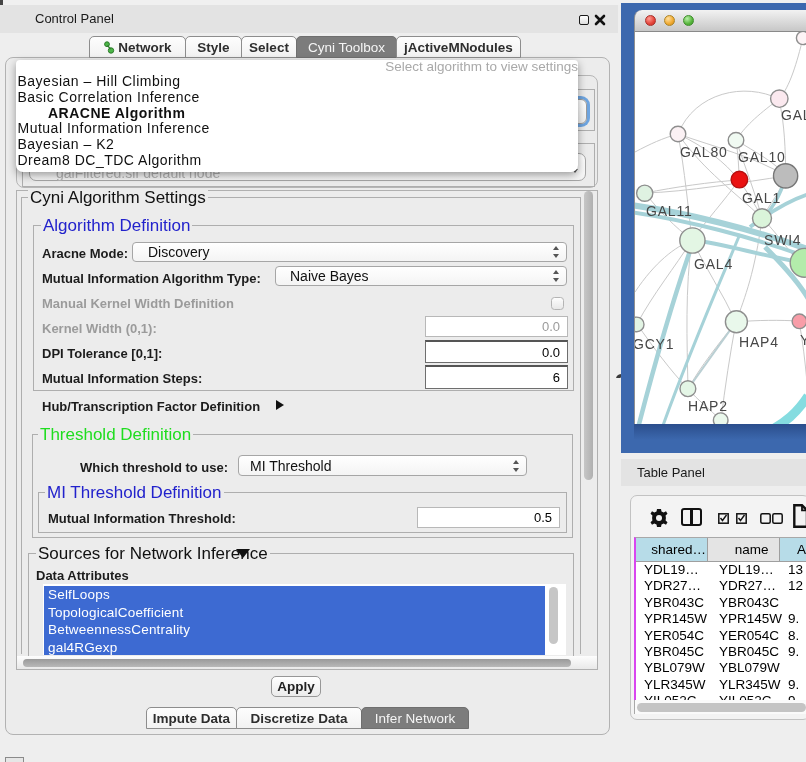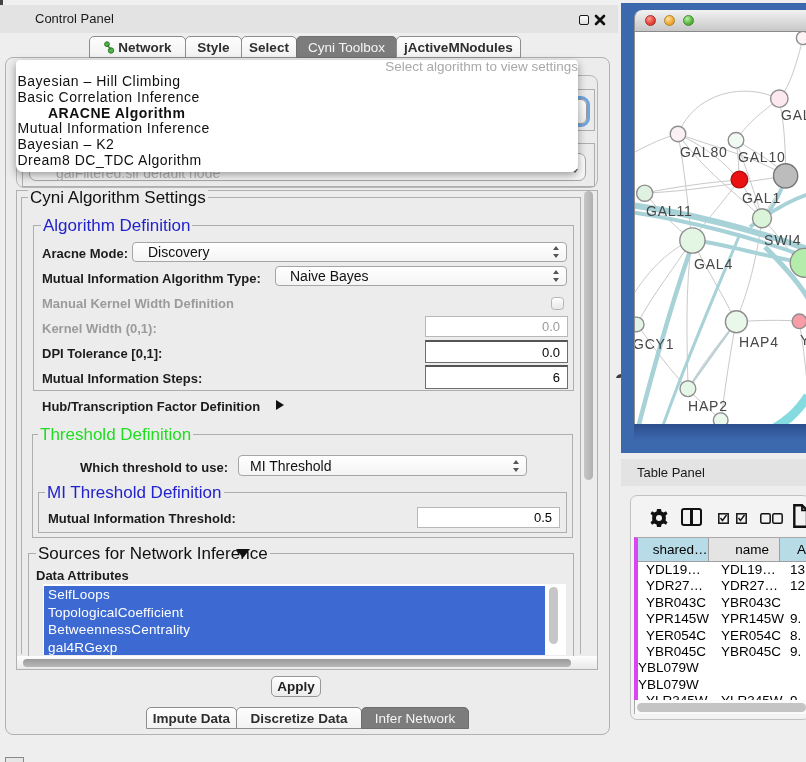--- a/index.html
+++ b/index.html
@@ -240,21 +240,21 @@
 </svg>
 <svg class="abs" style="left:760px;top:513px;" width="23" height="11" viewBox="0 0 23 11">
   <rect x="0.8" y="0.8" width="9.4" height="9.4" rx="1.5" fill="none" stroke="#111" stroke-width="1.5"></rect>
   <rect x="12.8" y="0.8" width="9.4" height="9.4" rx="1.5" fill="none" stroke="#111" stroke-width="1.5"></rect>
 </svg>
 <svg class="abs" style="left:793px;top:504px;" width="16" height="24" viewBox="0 0 16 24">
   <path d="M1.3 1.3 L9 1.3 L14 6.3 L14 22.7 L1.3 22.7 Z" fill="none" stroke="#111" stroke-width="2.4"></path>
   <path d="M9 1.3 L9 6.3 L14 6.3" fill="none" stroke="#111" stroke-width="1.8"></path>
 </svg>
 
-<div class="abs" style="left:634px;top:537px;width:172px;height:166px;border-top:1px solid #a8a8a8;border-left:4px solid #d946ef;background:#fff;overflow:hidden;font-size:13.5px;color:#000;">
+<div class="abs" style="left:634px;top:537px;width:172px;height:166px;border-top:1px solid #a8a8a8;border-left:2px solid #d946ef;background:#fff;overflow:hidden;font-size:13.5px;color:#000;">
   <div style="display:flex;height:24px;border-bottom:1px solid #9f9f9f;">
     <div style="width:75px;background:#b7dce8;border-right:1px solid #9f9f9f;text-align:center;line-height:23px;padding-left:14px;">shared…</div>
     <div style="width:74px;background:#e4e4e4;border-right:1px solid #9f9f9f;text-align:center;line-height:23px;padding-left:16px;">name</div>
     <div style="flex:1;background:#b7dce8;padding-left:17px;line-height:23px;">A</div>
   </div>
   <div style="line-height:16.4px;">
     <div style="display:flex;">
         <div style="width:8px;"></div>
         <div style="width:75px;">YDL19…</div>
         <div style="width:69px;">YDL19…</div>
@@ -283,21 +283,21 @@
         <div style="width:75px;">YER054C</div>
         <div style="width:69px;">YER054C</div>
         <div>8.</div>
       </div>
     <div style="display:flex;">
         <div style="width:8px;"></div>
         <div style="width:75px;">YBR045C</div>
         <div style="width:69px;">YBR045C</div>
         <div>9.</div>
       </div>
-    <div style="display:flex;flex-direction:column;">
+    <div style="display:flex;">
         <div style="width:8px;"></div>
         <div style="width:75px;">YBL079W</div>
         <div style="width:69px;">YBL079W</div>
         <div></div>
       </div>
     <div style="display:flex;">
         <div style="width:8px;"></div>
         <div style="width:75px;">YLR345W</div>
         <div style="width:69px;">YLR345W</div>
         <div>9.</div>

